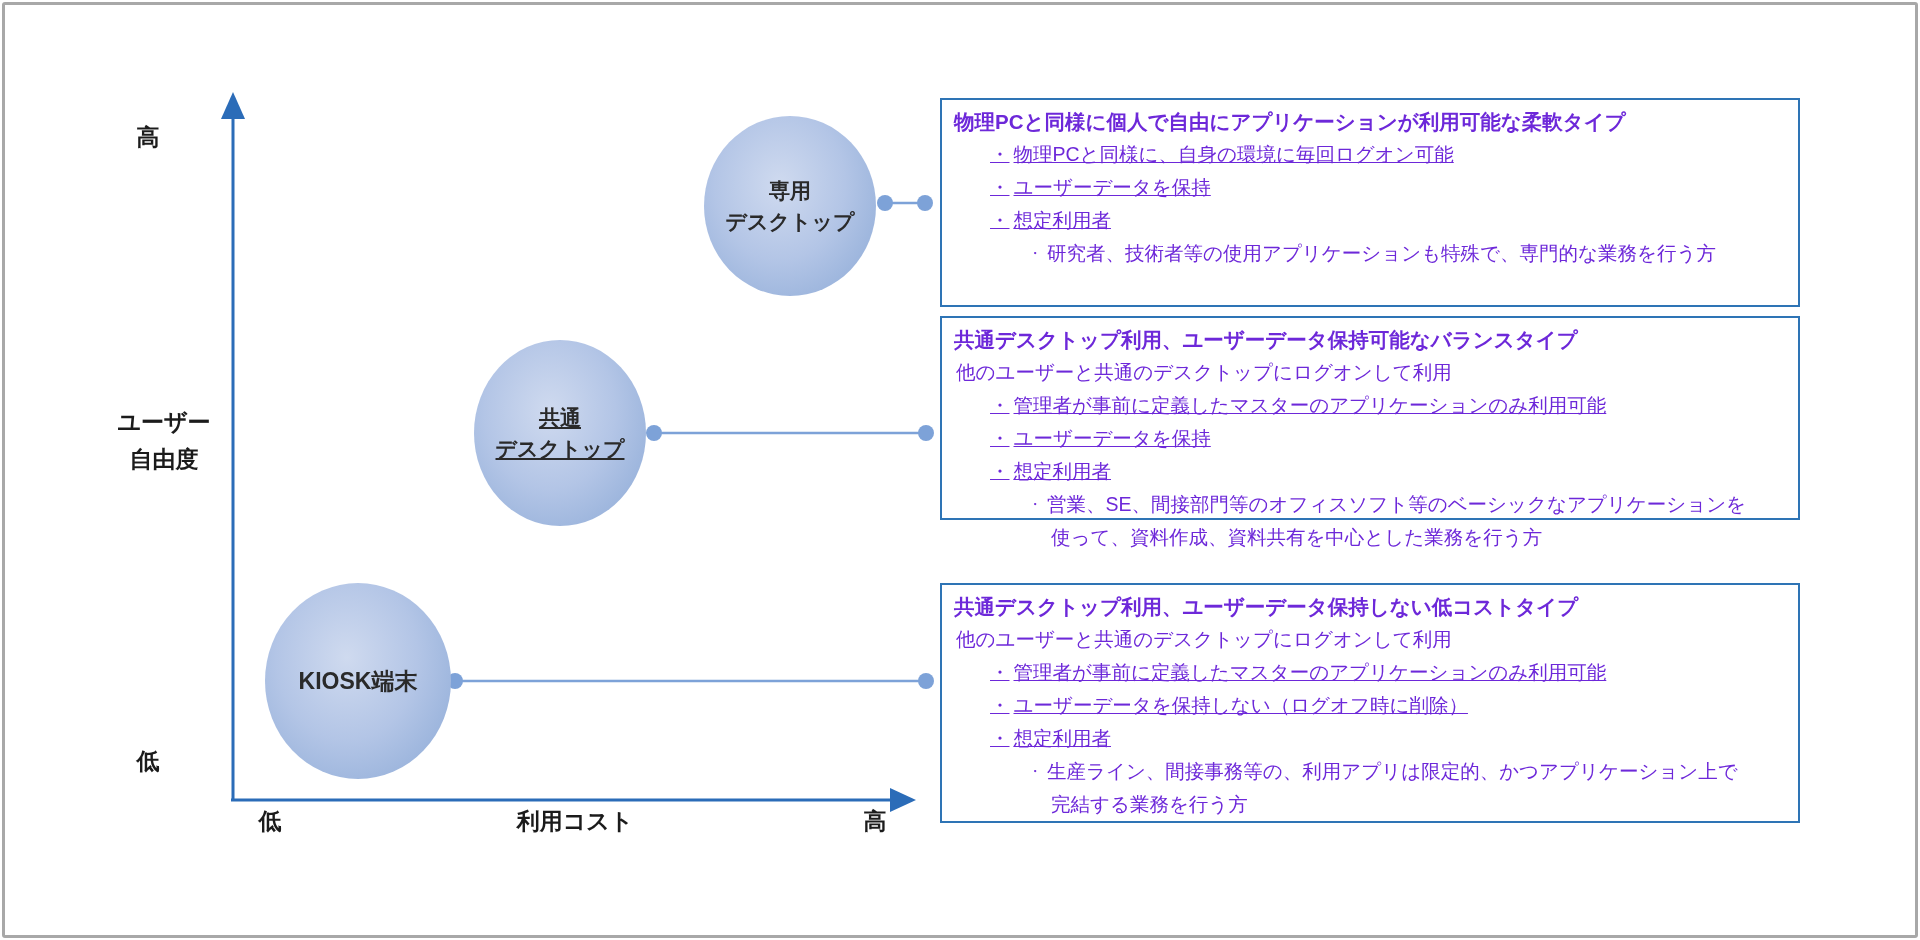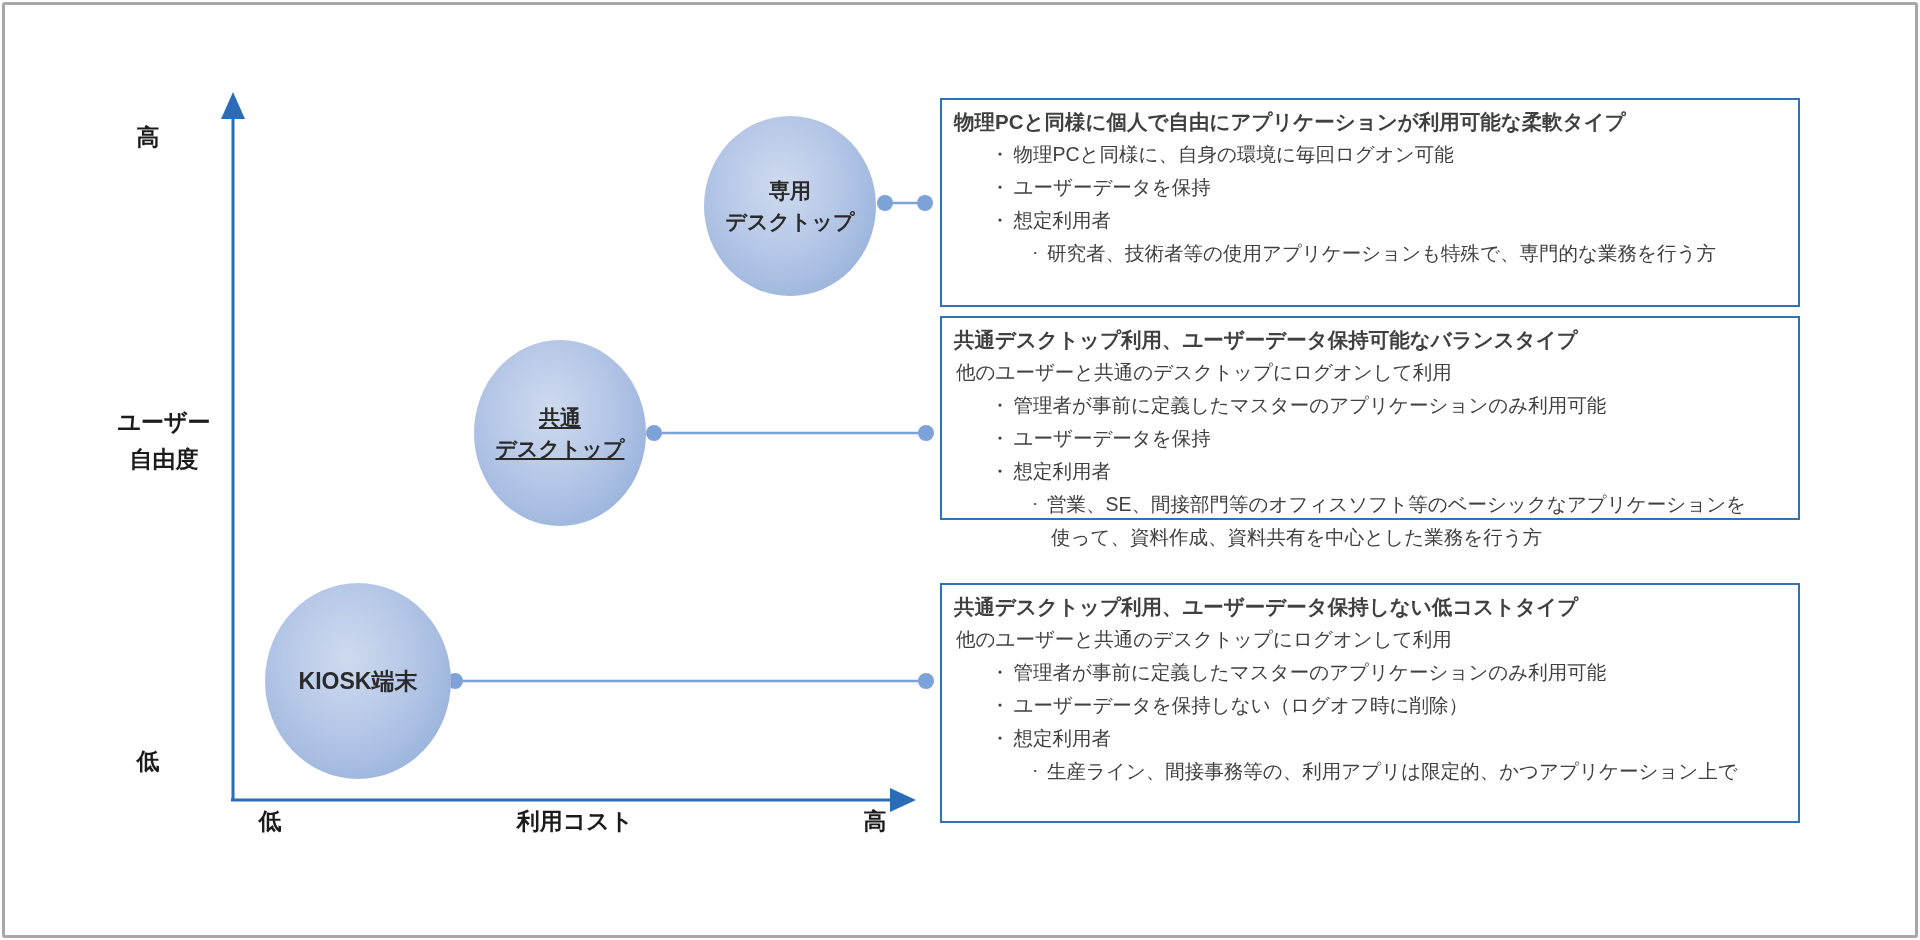--- a/index.html
+++ b/index.html
@@ -62,24 +62,24 @@
     position: absolute;
     left: 940px;
     width: 860px;
     border: 2px solid #2e74b5;
     background: #ffffff;
     padding: 5px 12px 4px 12px;
   }
   .box-1 { top: 98px;  height: 209px; }
   .box-2 { top: 316px; height: 204px; }
   .box-3 { top: 563px; height: 240px; margin-top: 20px; }
-  .line { font-size: 19.5px; line-height: 33px; white-space: nowrap; color: #404040; }
+  .line { font-size: 19.5px; line-height: 33px; white-space: nowrap; color: #6d28d9; }
   .l-title { font-size: 20.5px; font-weight: bold; }
   .l-intro { padding-left: 2px; }
-  .l-b1 { padding-left: 36px; }
+  .l-b1 { padding-left: 36px; text-decoration: underline; }
   .l-b2 { padding-left: 74px; }
   .l-wrap { padding-left: 97px; }
   .m1 { margin-right: 4px; }
   .m2 { font-size: 14px; margin-right: 5px; vertical-align: 2px; }
 </style>
 </head>
 <body>
 
 <div class="stage">
   <div class="frame"></div>
@@ -145,14 +145,15 @@
     <div class="line l-wrap">使って、資料作成、資料共有を中心とした業務を行う方</div>
   </div>
 
   <div class="box box-3">
     <div class="line l-title">共通デスクトップ利用、ユーザーデータ保持しない低コストタイプ</div>
     <div class="line l-intro">他のユーザーと共通のデスクトップにログオンして利用</div>
     <div class="line l-b1"><span class="m1">・</span><span>管理者が事前に定義したマスターのアプリケーションのみ利用可能</span></div>
     <div class="line l-b1"><span class="m1">・</span><span>ユーザーデータを保持しない（ログオフ時に削除）</span></div>
     <div class="line l-b1"><span class="m1">・</span><span>想定利用者</span></div>
     <div class="line l-b2"><span class="m2">・</span><span>生産ライン、間接事務等の、利用アプリは限定的、かつアプリケーション上で</span></div>
+    <div class="line l-wrap">完結する業務を行う方</div>
   </div>
 </div>
 
 </body></html>

